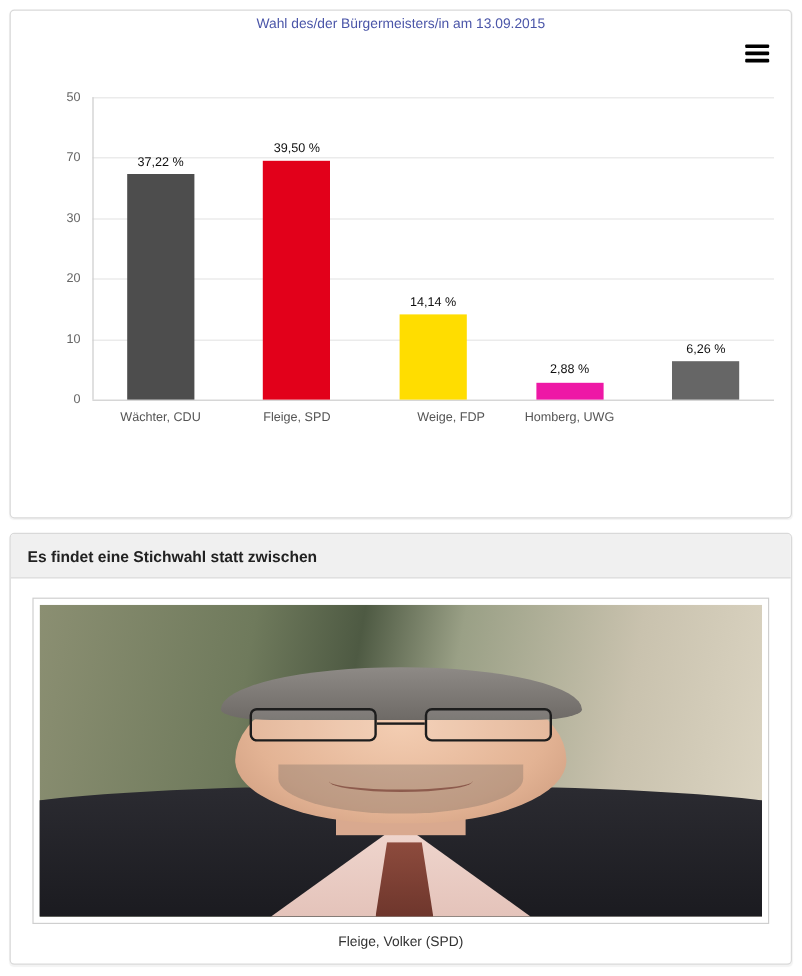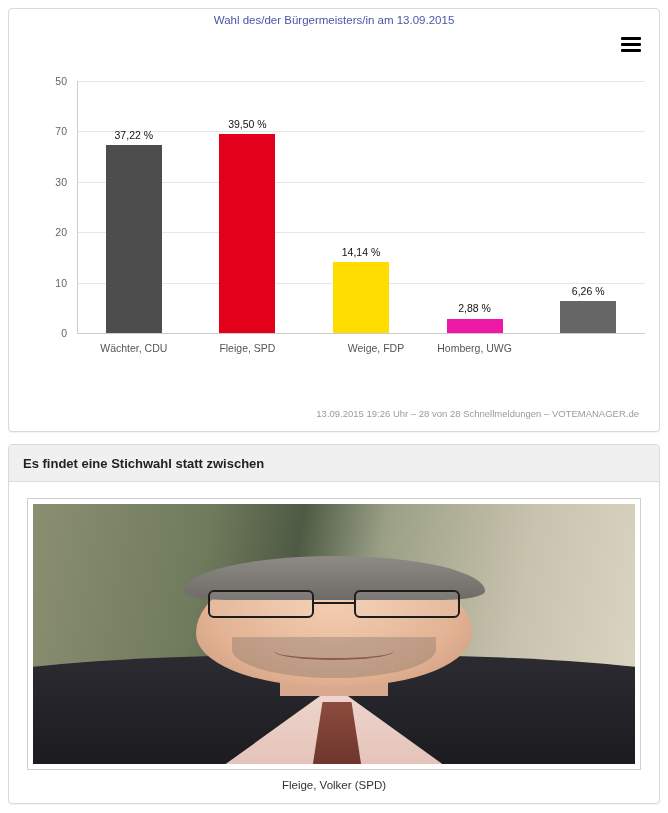--- a/index.html
+++ b/index.html
@@ -286,21 +286,20 @@
         <div class="bar" style="left: 324px; width: 56px; height: 71.2656px; bottom: 58px; background: rgb(255, 221, 0);"></div>
         <div class="bar-value" style="left: 352px; top: 174.734px;">14,14 %</div>
         <div class="cat-label" style="left: 367px; top: 271px; width: 107.6px;">Weige, FDP</div>
         <div class="bar" style="left: 437.6px; width: 56px; height: 14.5152px; bottom: 58px; background: rgb(238, 24, 166);"></div>
         <div class="bar-value" style="left: 465.6px; top: 231.485px;">2,88 %</div>
         <div class="cat-label" style="left: 465.6px; top: 271px; width: 107.6px;">Homberg, UWG</div>
         <div class="bar" style="left: 551.2px; width: 56px; height: 31.5504px; bottom: 58px; background: rgb(102, 102, 102);"></div>
         <div class="bar-value" style="left: 579.2px; top: 214.45px;">6,26 %</div>
       </div>
 
-    <div class="chart-credit">13.09.2015 19:26 Uhr – 28 von 28 Schnellmeldungen – VOTEMANAGER.de</div>
   </section>
 
   <section class="card" id="runoff-card">
     <div class="runoff-head">Es findet eine Stichwahl statt zwischen</div>
 
     <div class="candidates">
 
       <div class="candidate">
         <div class="photo-frame">
           <div class="photo">

